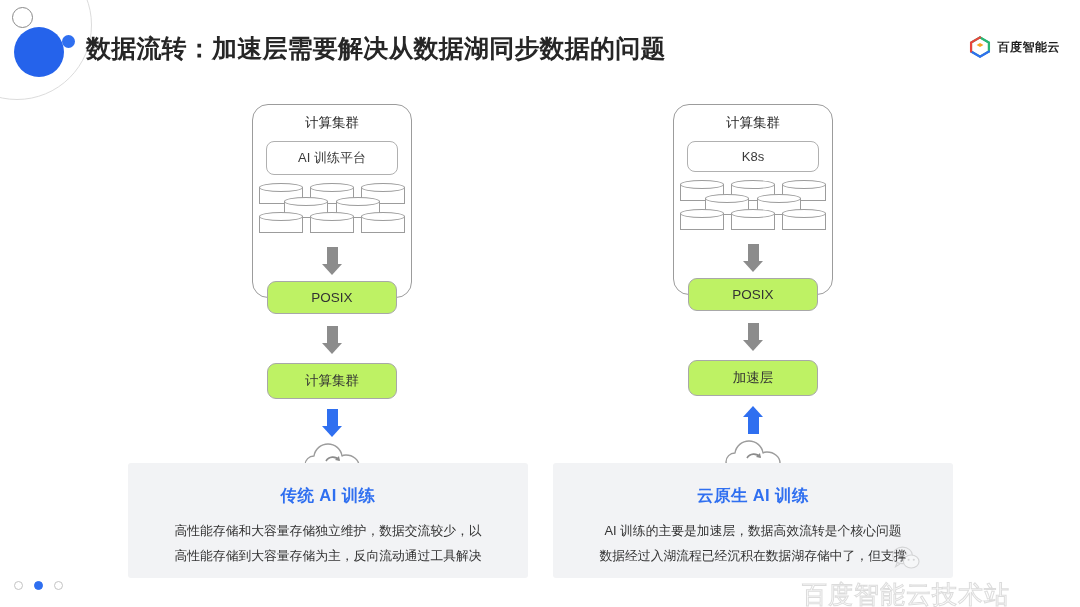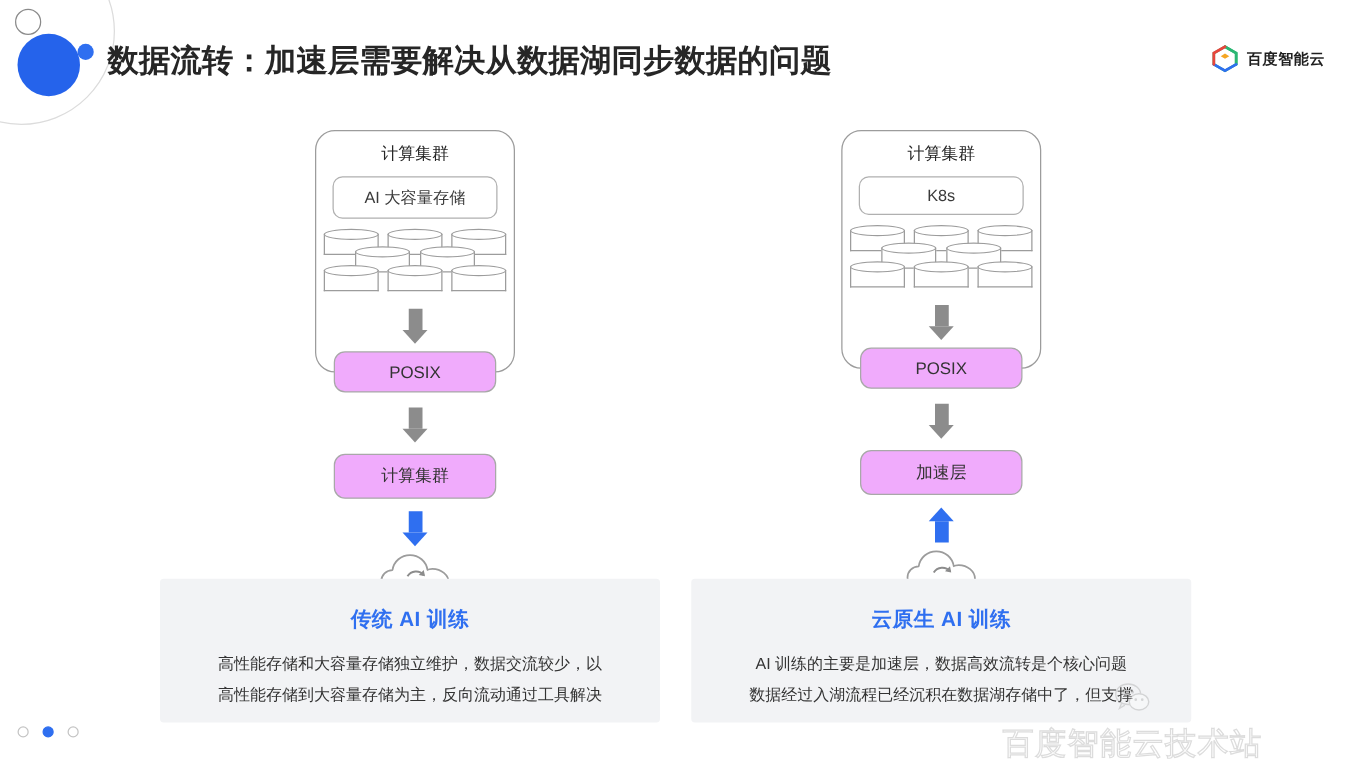--- a/index.html
+++ b/index.html
@@ -94,21 +94,21 @@
   .g-shaft { background: #8c8c8c; }
   .g-head  { border-left: 10.5px solid transparent; border-right: 10.5px solid transparent; border-top: 11px solid #8c8c8c; }
   .b-shaft { background: #2f6ff0; }
   .b-head-down { border-left: 10.5px solid transparent; border-right: 10.5px solid transparent; border-top: 11px solid #2f6ff0; }
   .b-head-up   { border-left: 10.5px solid transparent; border-right: 10.5px solid transparent; border-bottom: 11px solid #2f6ff0; }
 
   .arrow-in-cluster { margin-top: 12px; }
 
   .stage-box {
     width: 130px; margin: 0 auto;
-    border: 1.3px solid #a8a8a8; border-radius: 9px; background: #f0abfc;
+    border: 1.3px solid #a8a8a8; border-radius: 9px; background: #bef264;
     font-size: 13.5px; color: #333; text-align: center; padding: 8px 0;
   }
   .posix-box { position: relative; z-index: 5; margin-top: -17px; }
 
   .cloud-wrap { margin-top: 2px; text-align: center; }
   .cloud-caption { font-size: 12px; color: #3a3a3a; margin-top: 3px; }
 
   
   .panel {
     position: absolute; top: 463px; height: 115px;
@@ -157,21 +157,21 @@
       <path d="M3 22.5 L3 9.5 L16 2" fill="none" stroke="#e8453c" stroke-width="3.2" stroke-linecap="round"></path>
       <path d="M16 9 L22 12.5 L22 19.5 L16 23 L10 19.5 L10 12.5 Z" fill="#ffffff"></path>
       <path d="M16 10 L21 13 L16 16 L11 13 Z" fill="#f5a623"></path>
     </svg>
     <span class="brand-text">百度智能云</span>
   </div>
 
   <div class="col col-left">
     <div class="cluster">
       <div class="cluster-title">计算集群</div>
-      <div class="inner-box">AI 大容量存储</div>
+      <div class="inner-box">AI 训练平台</div>
       <div class="cyl-wrap">
         <div class="cyl" style="left:0px;top:0px">
             <div class="top"></div>
             <div class="body"></div>
           </div>
         <div class="cyl" style="left:51px;top:0px">
             <div class="top"></div>
             <div class="body"></div>
           </div>
         <div class="cyl" style="left:102px;top:0px">

